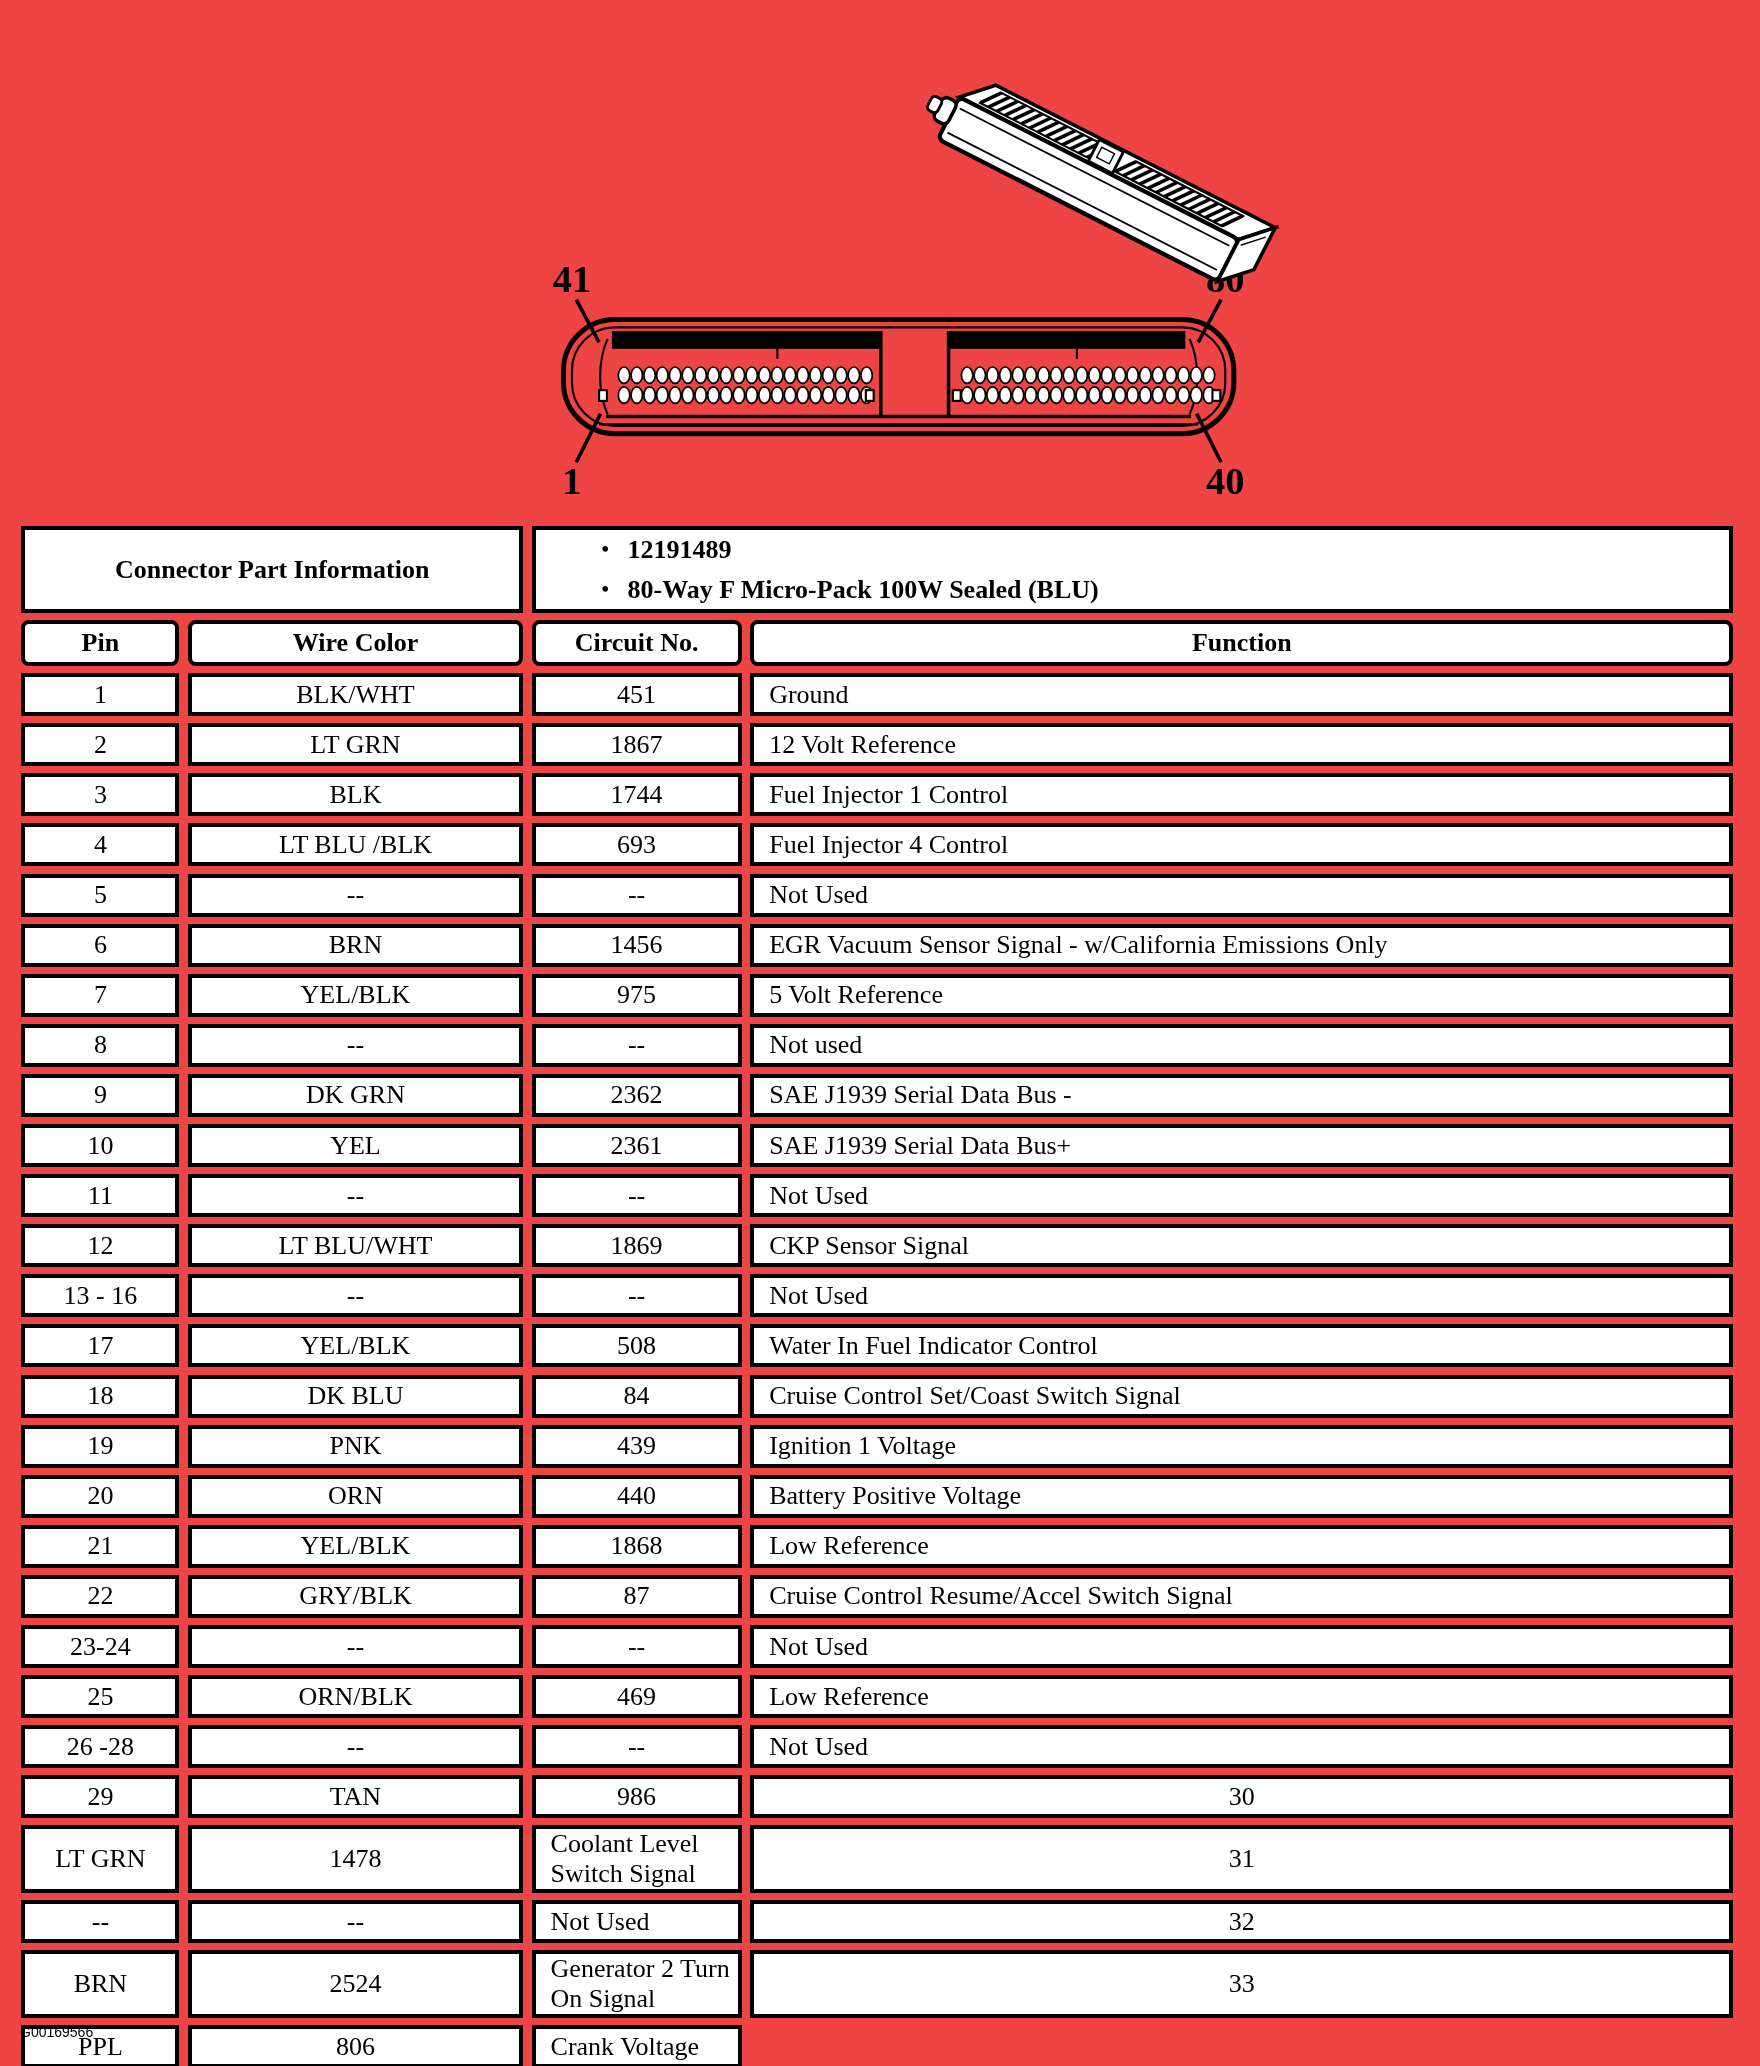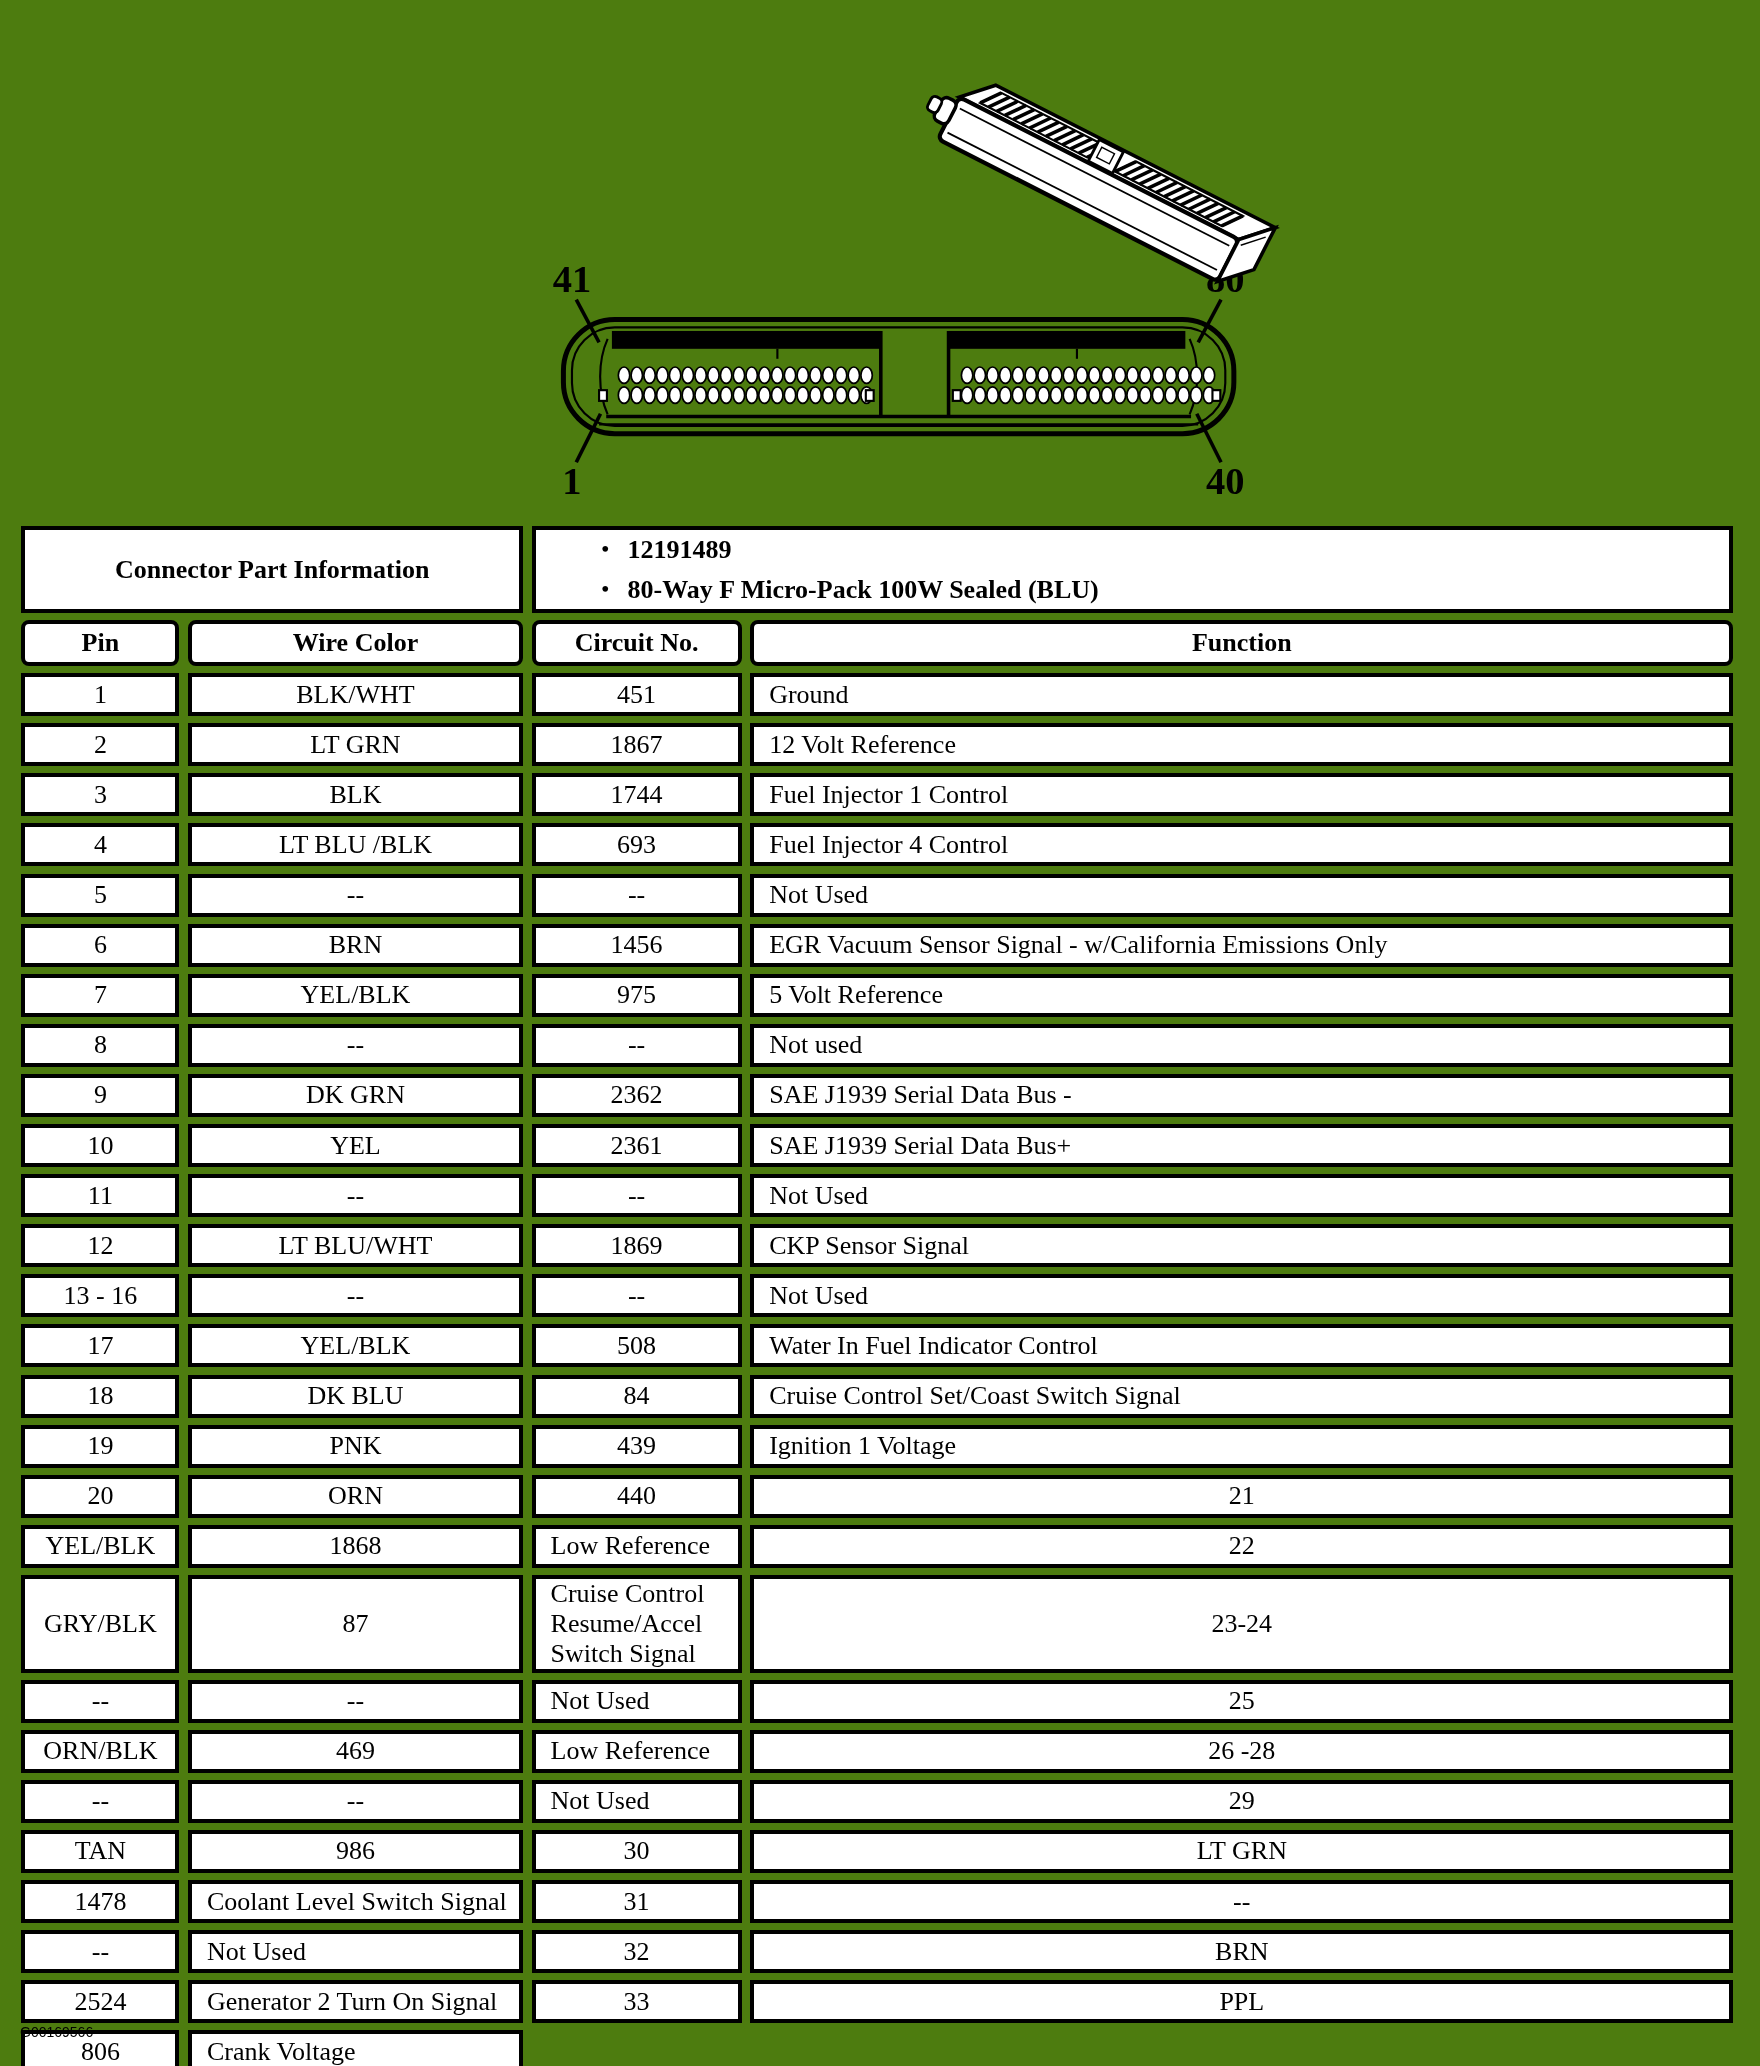--- a/index.html
+++ b/index.html
@@ -1,16 +1,16 @@
 <!DOCTYPE html>
 <html style="font-size:11.4px"><head>
 <meta charset="utf-8">
 <style>
   html,body{margin:0;padding:0;background:#fff;}
-  .page{position:relative;width:1761px;height:2066px;background:#4d7c0f;overflow:hidden;
+  .page{position:relative;width:1761px;height:2066px;background:#ef4444;overflow:hidden;
         font-family:"Liberation Serif",serif;color:#000;}
   .figure-svg{position:absolute;left:492px;top:20px;width:799px;height:485px;}
   .figlabel{font-family:"Liberation Serif",serif;font-weight:bold;font-size:54px;fill:#000;}
 
   .pintable{position:absolute;left:21.4px;top:526px;width:1712px;
             display:grid;grid-template-columns:158px 335px 210px 1fr;
             column-gap:8.6px;row-gap:7.1px;}
   .cell{border:4.3px solid #000;background:#fff;display:flex;align-items:center;
         justify-content:center;font-size:26px;line-height:1.15;box-sizing:border-box;
         text-align:center;}
@@ -263,20 +263,21 @@
       <div class="cell h-row">DK BLU</div>
       <div class="cell h-row">84</div>
       <div class="cell h-row fn">Cruise Control Set/Coast Switch Signal</div>
       <div class="cell h-row">19</div>
       <div class="cell h-row">PNK</div>
       <div class="cell h-row">439</div>
       <div class="cell h-row fn">Ignition 1 Voltage</div>
       <div class="cell h-row">20</div>
       <div class="cell h-row">ORN</div>
       <div class="cell h-row">440</div>
+      <div class="cell h-row fn">Battery Positive Voltage</div>
       <div class="cell h-row">21</div>
       <div class="cell h-row">YEL/BLK</div>
       <div class="cell h-row">1868</div>
       <div class="cell h-row fn">Low Reference</div>
       <div class="cell h-row">22</div>
       <div class="cell h-row">GRY/BLK</div>
       <div class="cell h-row">87</div>
       <div class="cell h-row fn">Cruise Control Resume/Accel Switch Signal</div>
       <div class="cell h-row">23-24</div>
       <div class="cell h-row">--</div>

